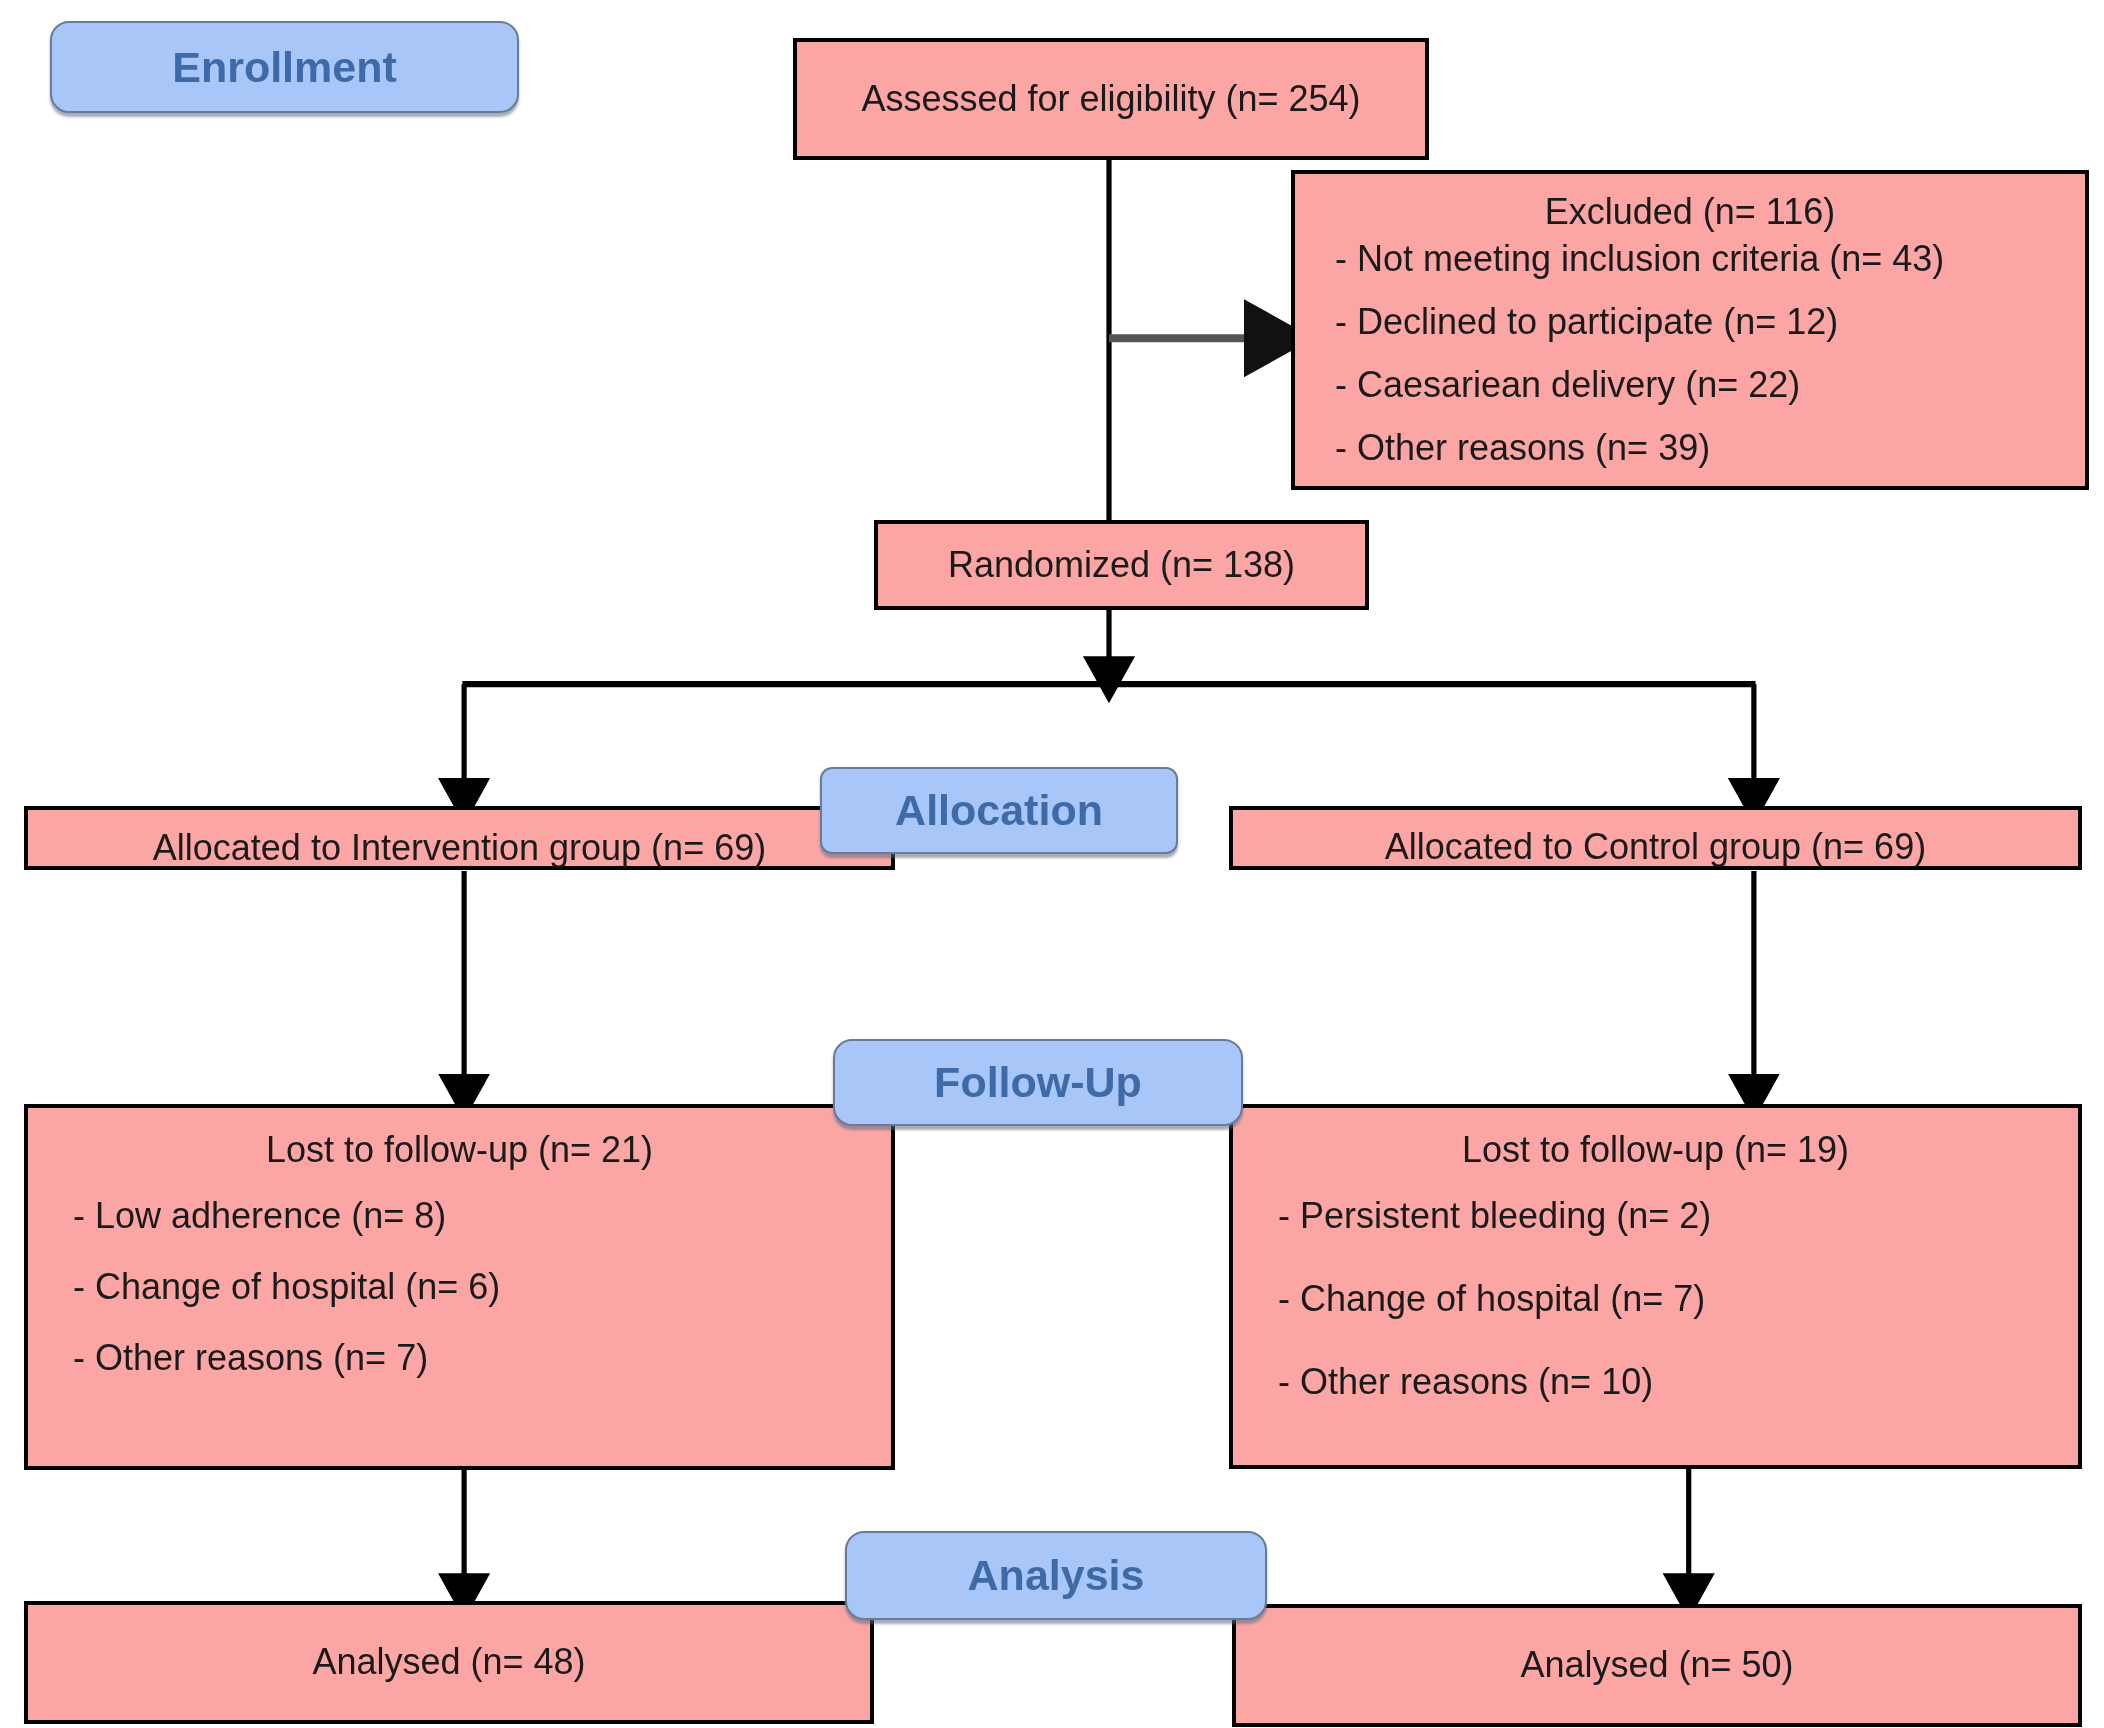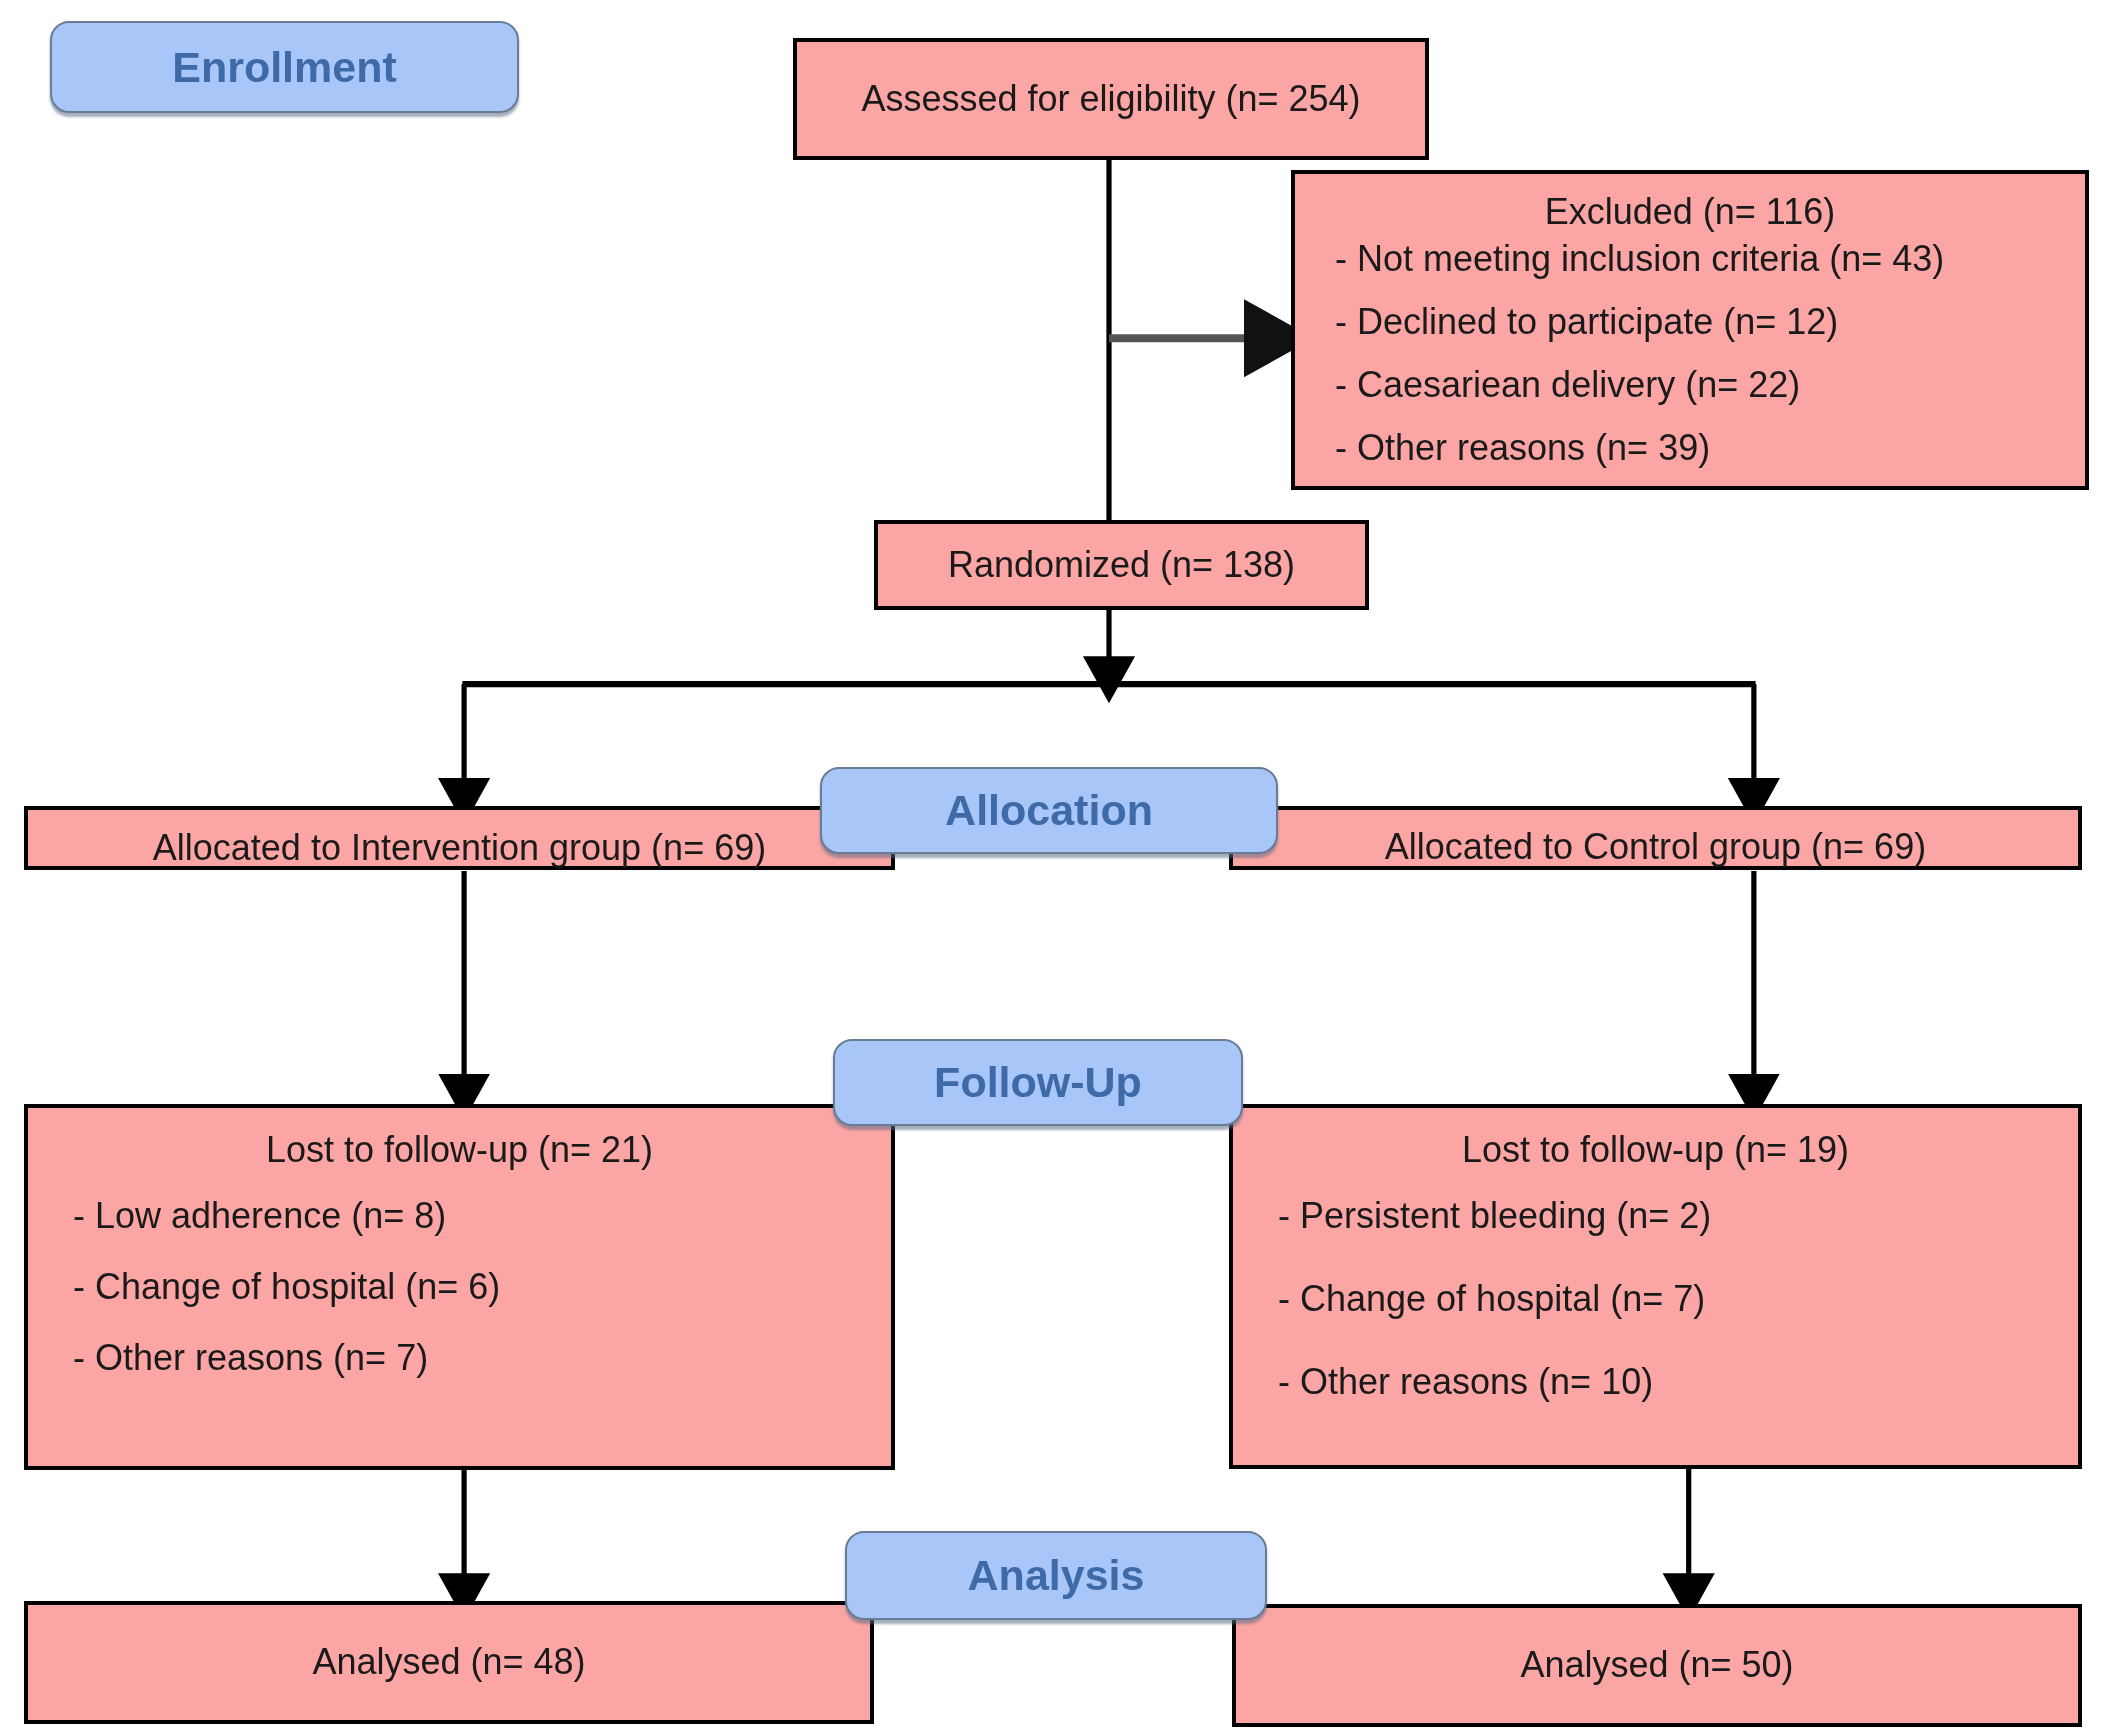--- a/index.html
+++ b/index.html
@@ -105,21 +105,21 @@
 
     <line x1="534" y1="1690" x2="534" y2="1840" stroke="#000000" stroke-width="6" marker-end="url(#arrowBlack)"></line>
 
     <line x1="1943" y1="1690" x2="1943" y2="1840" stroke="#000000" stroke-width="6" marker-end="url(#arrowBlack)"></line>
   </svg>
 
   <div class="stage-label" style="left:50px; top:21px; width:469px; height:92px;">
     <span>Enrollment</span>
   </div>
 
-  <div class="stage-label" style="left:820px; top:767px; width:458px; height:87px;">
+  <div class="stage-label" style="left:820px; top:767px; width:358px; height:87px;border-radius:12px;">
     <span>Allocation</span>
   </div>
 
   <div class="stage-label" style="left:833px; top:1039px; width:410px; height:87px;">
     <span>Follow-Up</span>
   </div>
 
   <div class="stage-label" style="left:845px; top:1531px; width:422px; height:89px;">
     <span>Analysis</span>
   </div>

